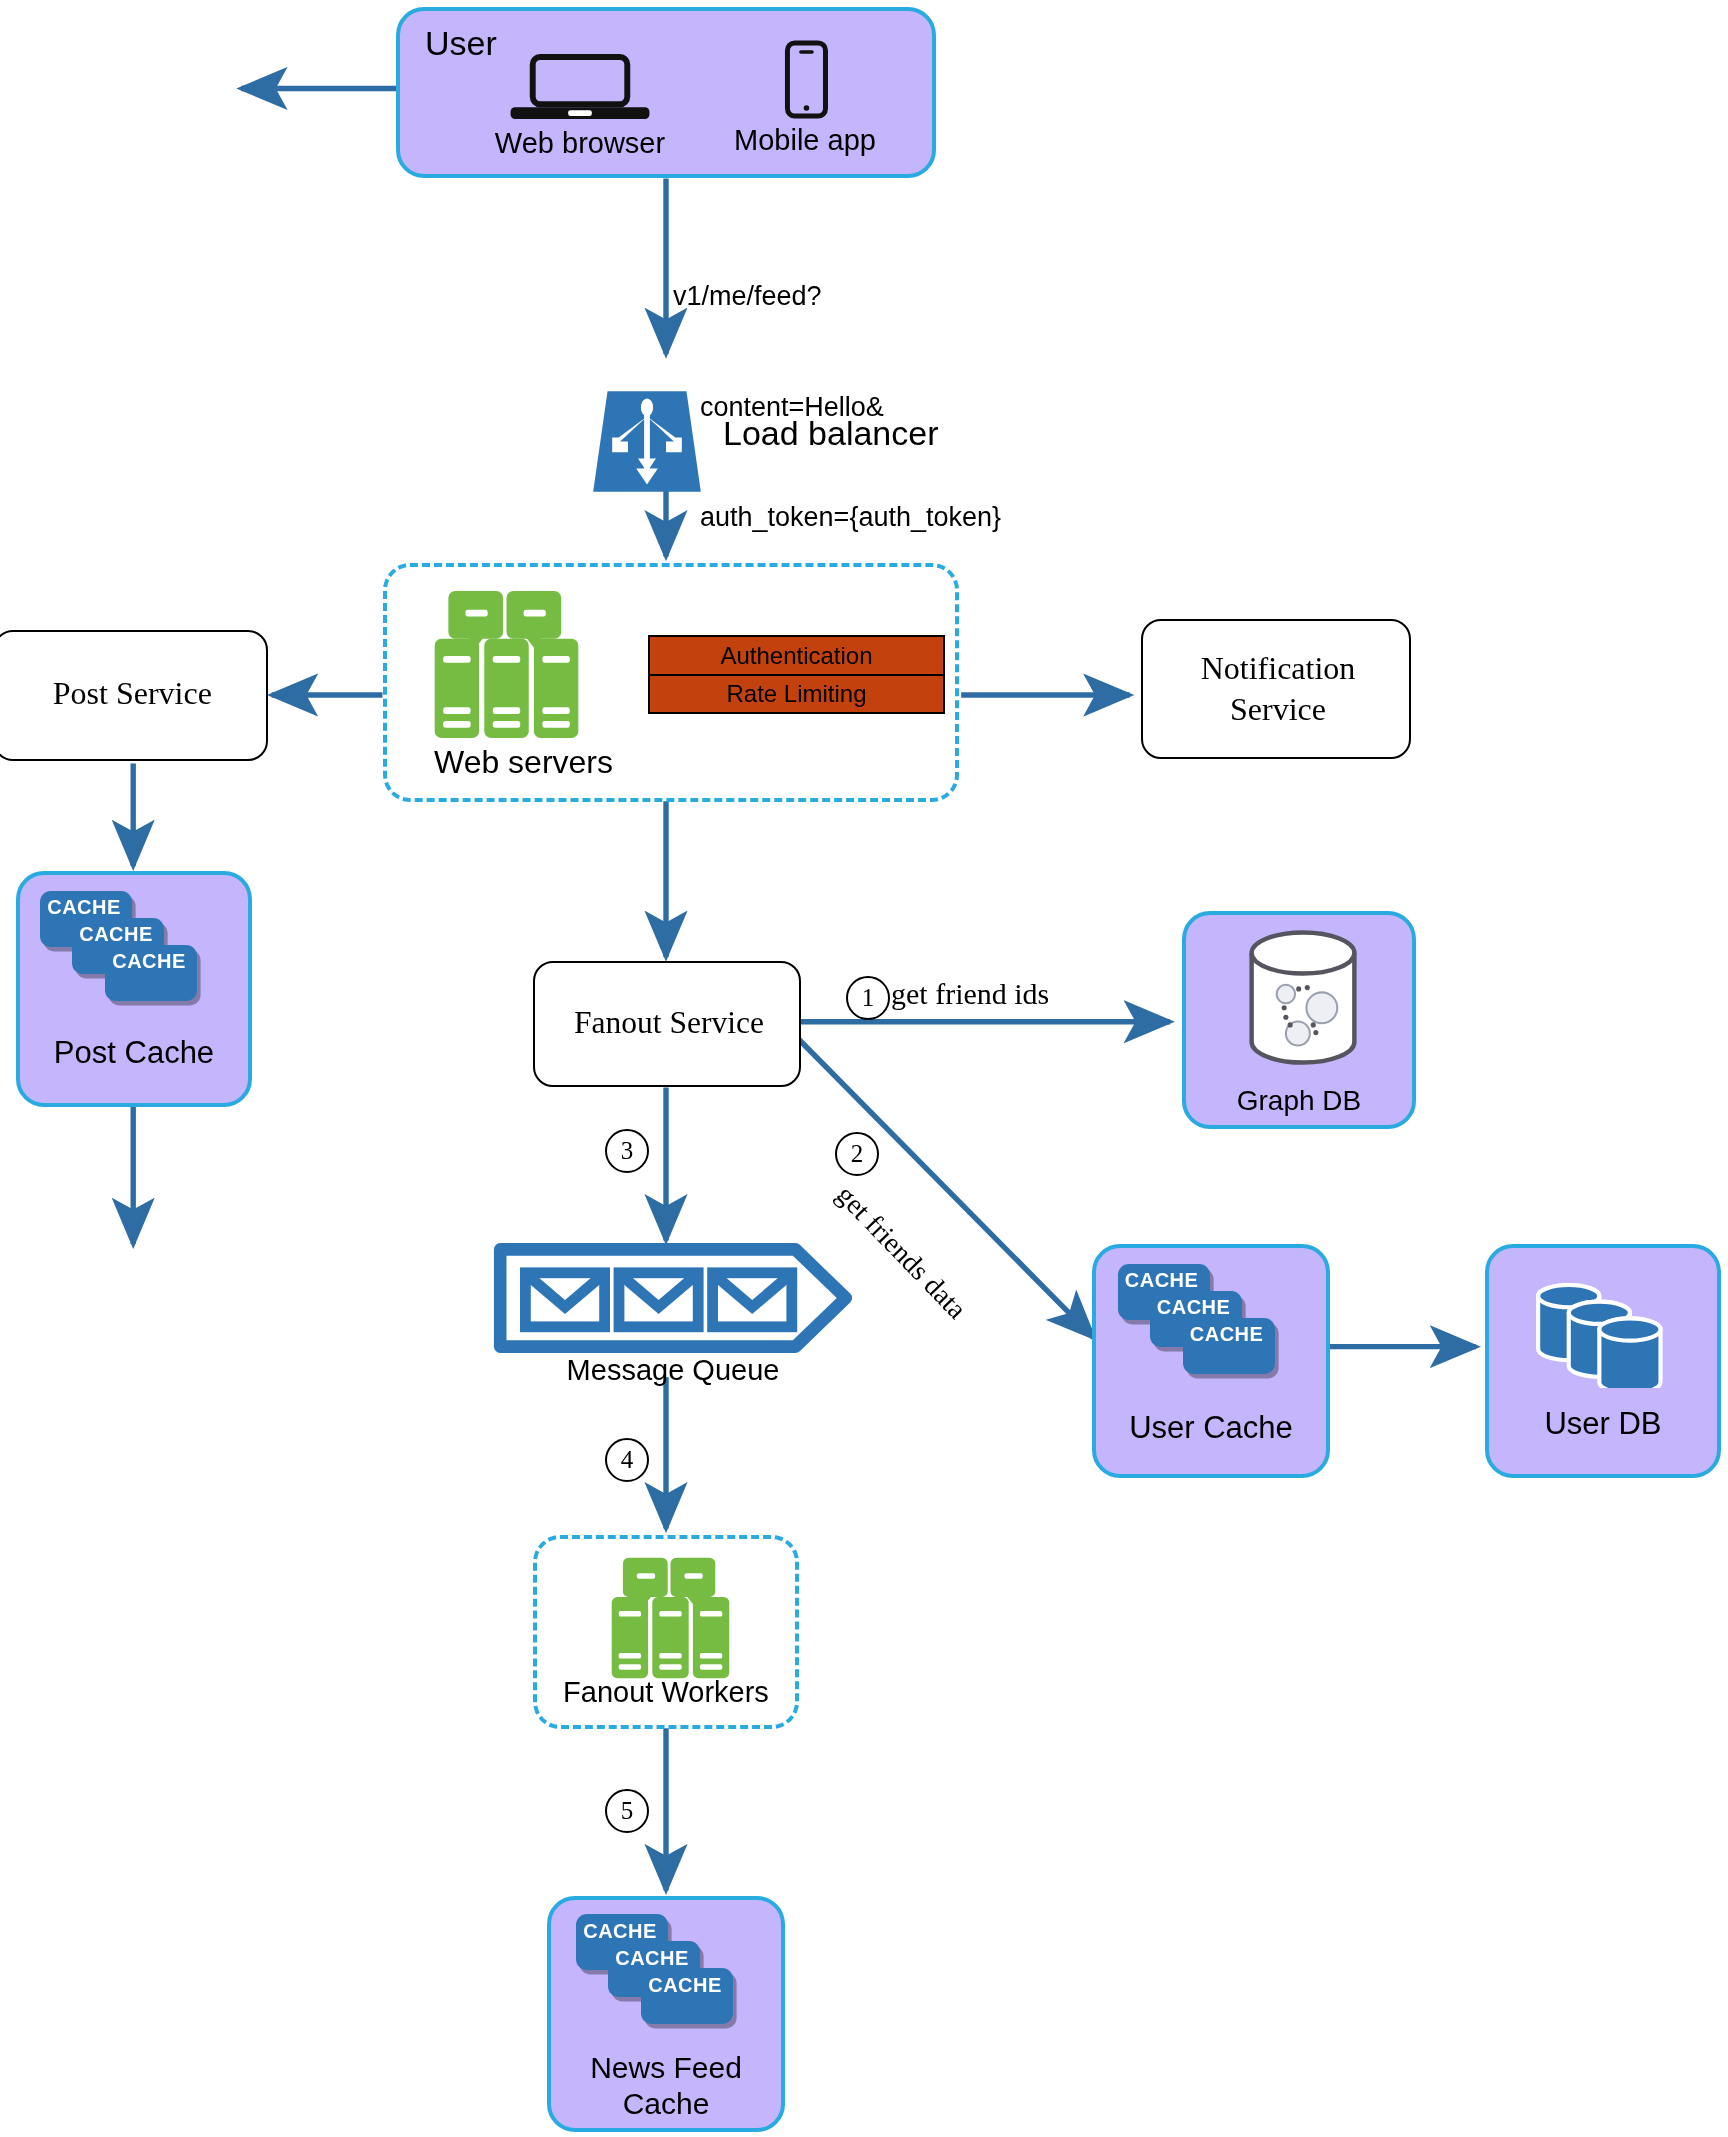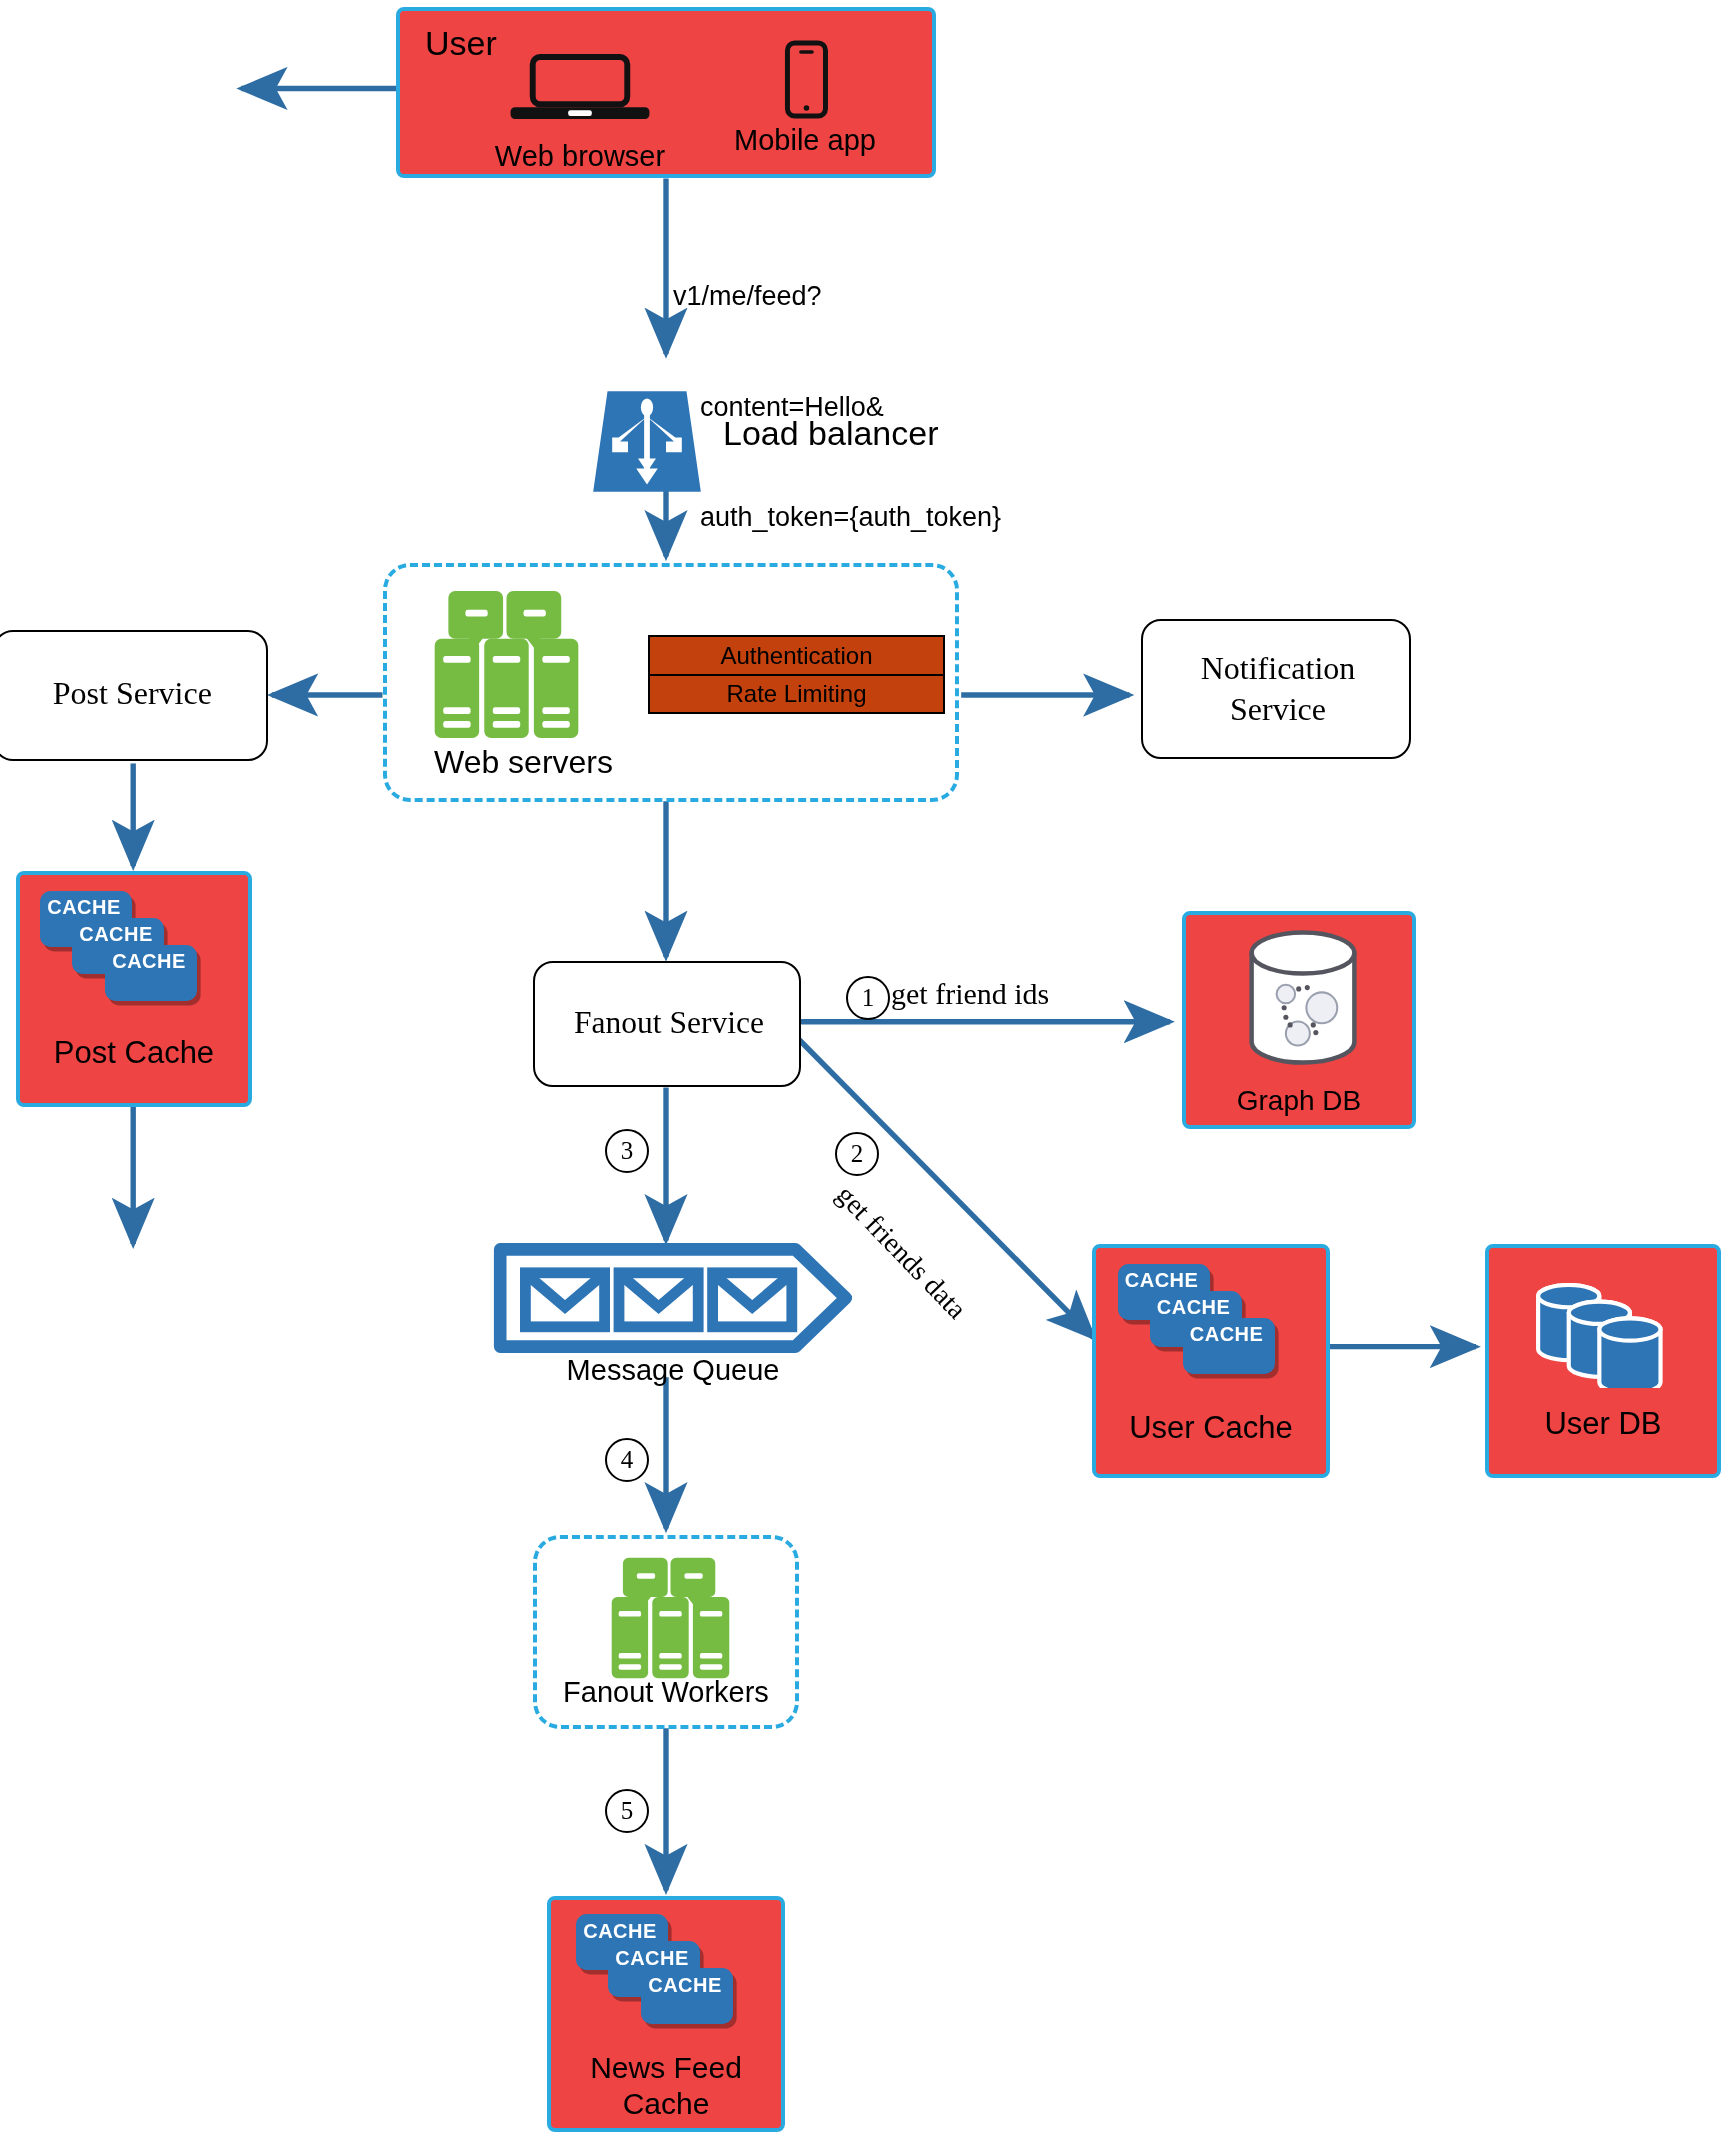--- a/index.html
+++ b/index.html
@@ -25,22 +25,22 @@
     height: 2138px;
     pointer-events: none;
   }
   .node {
     position: absolute;
     box-sizing: border-box;
   }
   
   .box-cyan {
     border: 4.5px solid #29ABE2;
-    border-radius: 8px;
-    background: #ef4444;
+    border-radius: 28px;
+    background: #c4b5fd;
   }
   .box-black {
     border: 2.7px solid #000000;
     border-radius: 20px;
     background: #ffffff;
   }
   .box-dashed {
     border: 4.5px dashed #29ABE2;
     border-radius: 27px;
     background: transparent;
@@ -162,21 +162,21 @@
   <div class="node box-cyan" style="left:396px; top:7.2px; width:540px; height:171px;">
     <div style="position:absolute; left:25px; top:12.6px; font-family:'Liberation Sans',sans-serif;
                 font-size:34px; color:#000;">User</div>
 
     <div style="position:absolute; left:90px; top:43px; width:180px;">
       <svg width="180" height="65" viewBox="0 0 120 44">
         <rect x="28" y="2" width="64" height="32" rx="5" ry="5" fill="none" stroke="#111" stroke-width="4"></rect>
         <path d="M16,36 h88 a3,3 0 0 1 3,3 v2 a3,3 0 0 1 -3,3 h-88 a3,3 0 0 1 -3,-3 v-2 a3,3 0 0 1 3,-3 z" fill="#111"></path>
         <rect x="52" y="38" width="16" height="4" rx="1.5" fill="#ffffff"></rect>
       </svg>
-      <div style="margin-top:18px; text-align:center; font-family:'Liberation Sans',sans-serif; font-size:29px; color:#000;">Web browser</div>
+      <div style="margin-top:5px; text-align:center; font-family:'Liberation Sans',sans-serif; font-size:29px; color:#000;">Web browser</div>
     </div>
 
     <div style="position:absolute; left:315px; top:29px; width:180px;">
       <svg width="180" height="79" viewBox="0 0 120 54">
         <rect x="48" y="2" width="26" height="50" rx="5" ry="5" fill="none" stroke="#111" stroke-width="3.4"></rect>
         <rect x="56" y="7" width="10" height="2.4" rx="1.2" fill="#111"></rect>
         <circle cx="61" cy="46.5" r="1.9" fill="#111"></circle>
       </svg>
       <div style="margin-top:1.8px; text-align:center; font-family:'Liberation Sans',sans-serif; font-size:29px; color:#000;">Mobile app</div>
     </div>

